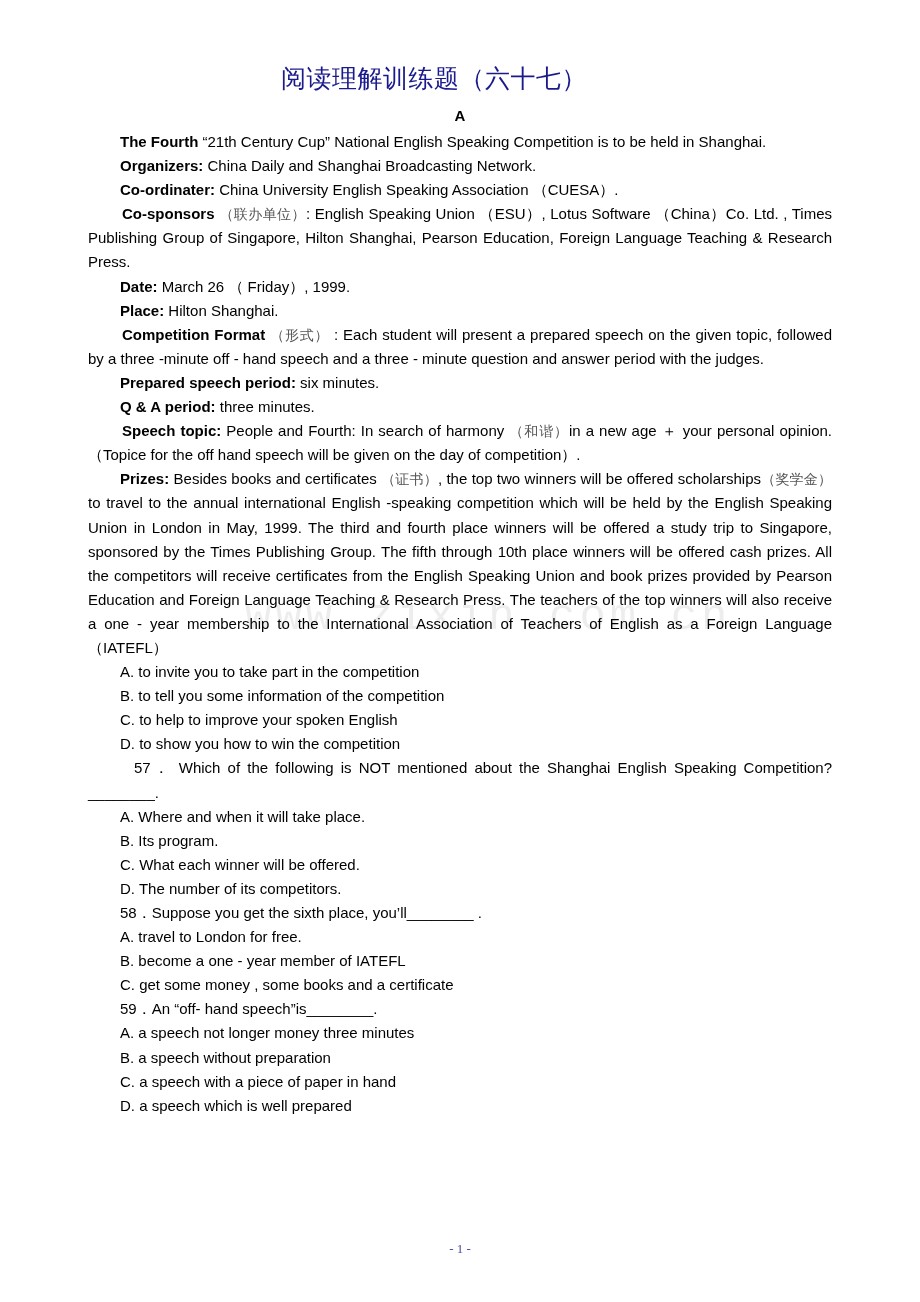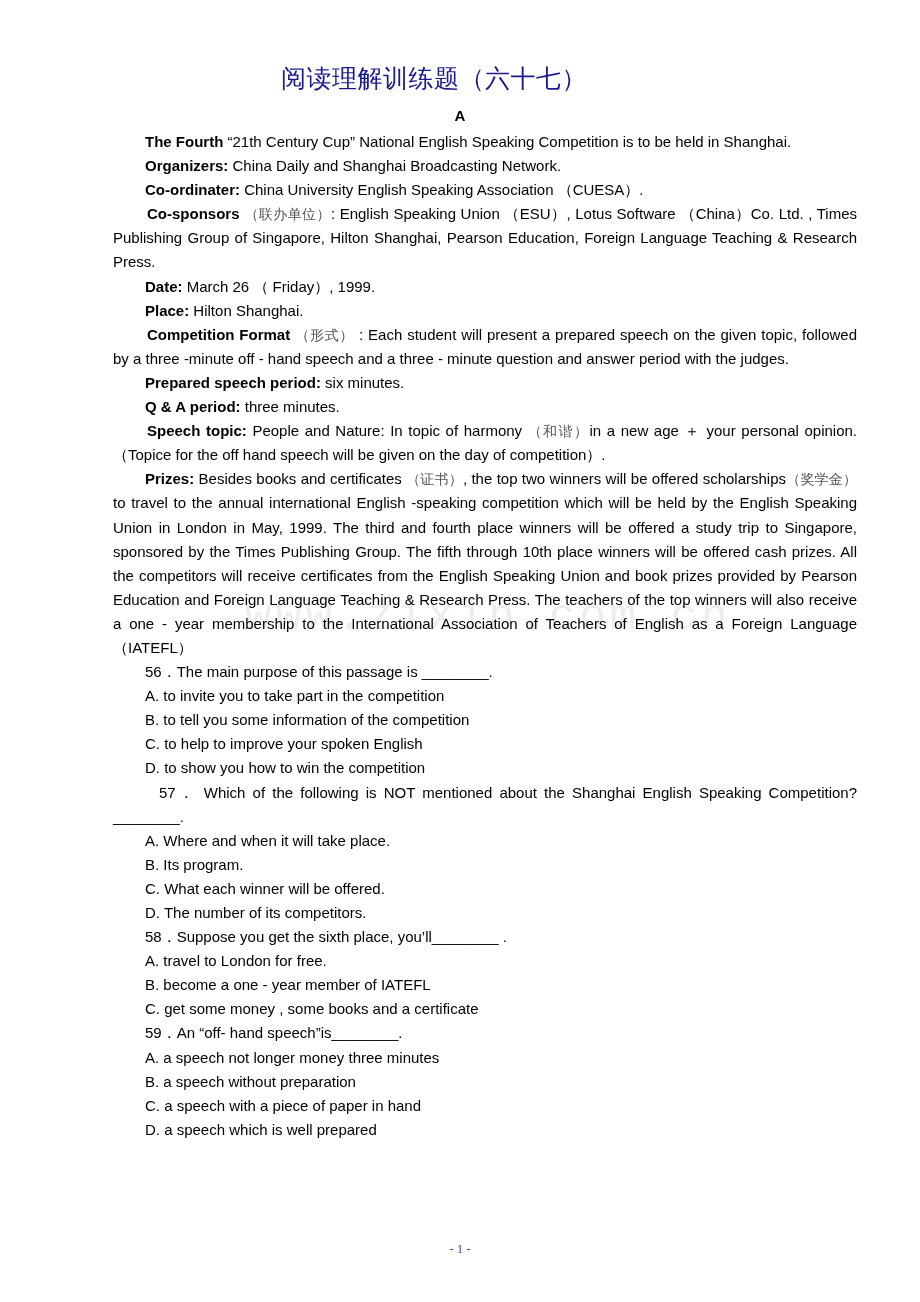--- a/index.html
+++ b/index.html
@@ -3,21 +3,21 @@
 <meta charset="utf-8">
 <style>
   html, body { margin: 0; padding: 0; background: #ffffff; }
   body { width: 920px; height: 1302px; position: relative; overflow: hidden;
          font-family: "Liberation Sans", "DejaVu Sans", sans-serif; color: #000; }
   .page { position: absolute; left: 0; top: 0; width: 920px; height: 1302px; }
   .title { position: absolute; left: 0; top: 62px; width: 868px; text-align: center;
            font-family: "DejaVu Sans", sans-serif; font-size: 25px; color: #1a1a8c; letter-spacing: 0.5px; }
   .section { position: absolute; left: 0; top: 107px; width: 920px; text-align: center;
              font-weight: bold; font-size: 15px; }
-  .body { position: absolute; left: 88px; top: 130px; width: 744px; font-size: 15px; line-height: 24.1px; margin-left: 25px; }
+  .body { position: absolute; left: 88px; top: 130px; width: 744px; font-size: 15px; line-height: 24.1px; }
   .p { margin: 0; text-align: justify; }
   .ind { text-indent: 32px; }
   .ind2 { text-indent: 34px; }
   .sub { padding-left: 32px; }
   .b { font-weight: bold; }
   .cn { font-family: "DejaVu Serif", serif; color: #555; font-size: 14px; }
   .watermark { position: absolute; left: 245px; top: 592px; font-size: 44px; color: rgba(0,0,0,0.07);
                letter-spacing: 4px; pointer-events: none; font-family: Liberation Mono, monospace; }
   .footer { position: absolute; left: 0; top: 1241px; width: 920px; text-align: center;
             font-family: "Liberation Serif", serif; font-size: 13px; color: #4a4aa8; }
@@ -34,25 +34,24 @@
   <div class="body">
     <p class="p ind"><span class="b">The Fourth</span><span> “21th Century Cup” National English Speaking Competition is to be held in Shanghai.</span></p>
     <p class="p ind"><span class="b">Organizers:</span><span> China Daily and Shanghai Broadcasting Network.</span></p>
     <p class="p ind"><span class="b">Co-ordinater:</span><span> China University English Speaking Association （CUESA）.</span></p>
     <p class="p ind2"><span class="b">Co-sponsors</span><span class="cn"> （联办单位）</span><span>: English Speaking Union （ESU）, Lotus Software （China）Co. Ltd. , Times Publishing Group of Singapore, Hilton Shanghai, Pearson Education, Foreign Language Teaching &amp; Research Press.</span></p>
     <p class="p ind"><span class="b">Date:</span><span> March 26 （ Friday）, 1999.</span></p>
     <p class="p ind"><span class="b">Place:</span><span> Hilton Shanghai.</span></p>
     <p class="p ind2"><span class="b">Competition Format</span><span class="cn"> （形式）</span><span> : Each student will present a prepared speech on the given topic, followed by a three -minute off - hand speech and a three - minute question and answer period with the judges.</span></p>
     <p class="p ind"><span class="b">Prepared speech period:</span><span> six minutes.</span></p>
     <p class="p ind"><span class="b">Q &amp; A period:</span><span> three minutes.</span></p>
-    <p class="p ind2"><span class="b">Speech topic:</span><span> People and Nature: In topic of harmony </span><span class="cn">（和谐）</span><span>in a new age ＋ your personal opinion. （Topice for the off hand speech will be given on the day of competition）.</span></p>
+    <p class="p ind2"><span class="b">Speech topic:</span><span> People and Fourth: In search of harmony </span><span class="cn">（和谐）</span><span>in a new age ＋ your personal opinion. （Topice for the off hand speech will be given on the day of competition）.</span></p>
     <p class="p ind"><span class="b">Prizes:</span><span> Besides books and certificates </span><span class="cn">（证书）</span><span>, the top two winners will be offered scholarships</span><span class="cn">（奖学金）</span><span> to travel to the annual international English -speaking competition which will be held by the English Speaking Union in London in May, 1999. The third and fourth place winners will be offered a study trip to Singapore, sponsored by the Times Publishing Group. The fifth through 10th place winners will be offered cash prizes. All the competitors will receive certificates from the English Speaking Union and book prizes provided by Pearson Education and Foreign Language Teaching &amp; Research Press. The teachers of the top winners will also receive a one - year membership to the International Association of Teachers of English as a Foreign Language（IATEFL）</span></p>
 
     <div>
-      <p class="p ind">56．The main purpose of this passage is ________.</p>
       <p class="p sub">A. to invite you to take part in the competition</p>
       <p class="p sub">B. to tell you some information of the competition</p>
       <p class="p sub">C. to help to improve your spoken English</p>
       <p class="p sub">D. to show you how to win the competition</p>
     </div>
     <div>
       <p class="p" style="text-indent:46px">57． Which of the following is NOT mentioned about the Shanghai English Speaking Competition?________.</p>
       <p class="p sub">A. Where and when it will take place.</p>
       <p class="p sub">B. Its program.</p>
       <p class="p sub">C. What each winner will be offered.</p>

